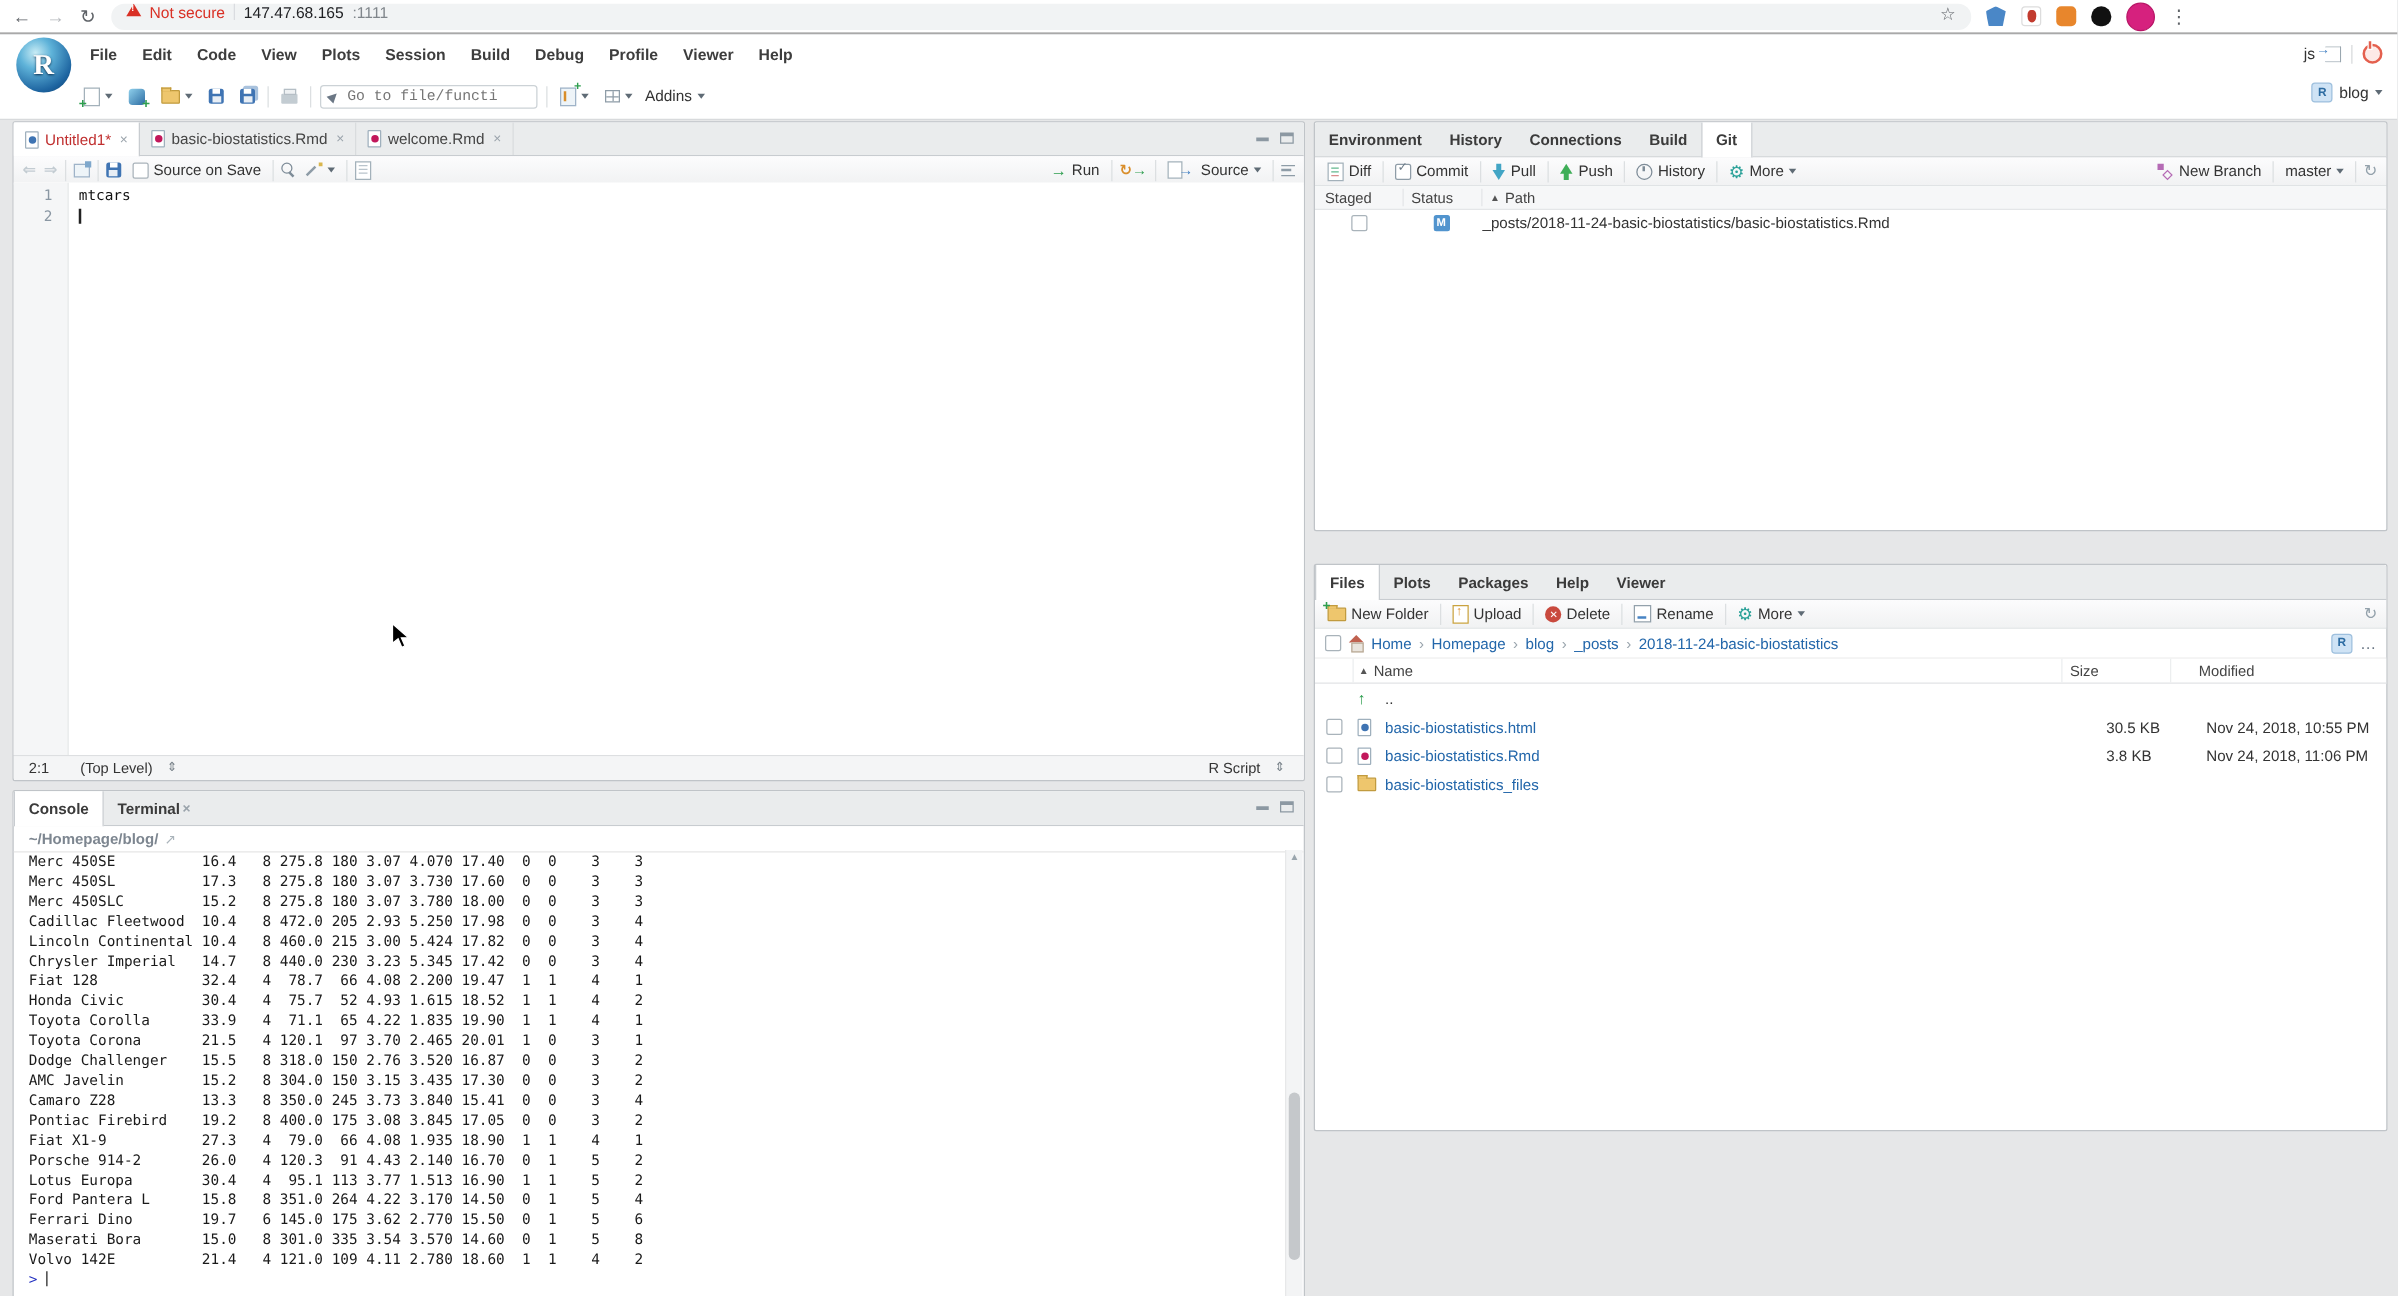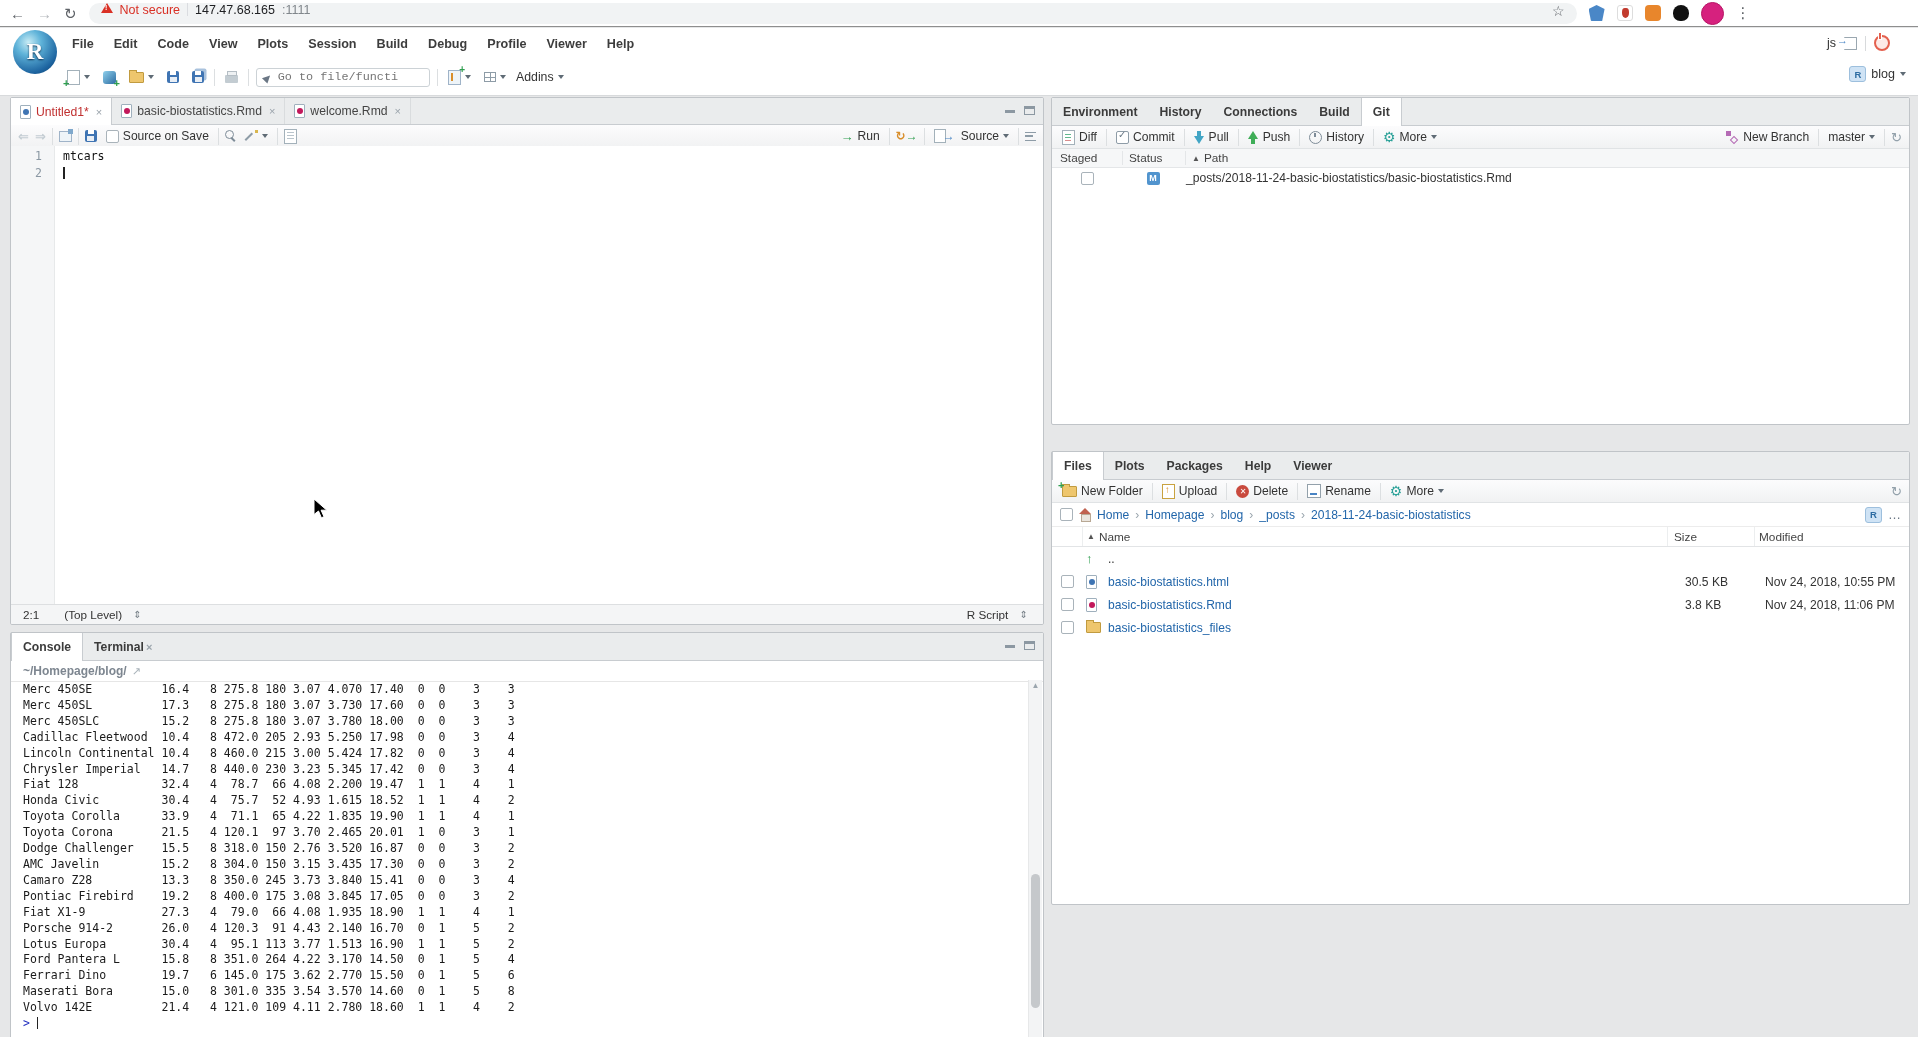--- a/index.html
+++ b/index.html
@@ -32,21 +32,21 @@
 
   
   .ide{position:absolute;top:28px;left:0;width:100%;height:1009px;background:#e6e7e8}
   .ide-header{position:absolute;top:0;left:0;width:100%;height:68px;background:#fff;border-bottom:1px solid #d8dadc;box-sizing:border-box}
   .rlogo{position:absolute;left:13px;top:2px;width:44px;height:44px;border-radius:50%;
     background:radial-gradient(circle at 35% 28%,#c8ecf5 0%,#5fb3d9 30%,#1d64a0 72%,#0e3a63 100%);
     color:#fff;display:flex;align-items:center;justify-content:center;
     font-family:"Liberation Serif","DejaVu Serif",serif;font-size:23px;font-weight:bold;text-shadow:0 1px 2px #0a2a4a}
   .menubar{position:absolute;left:62px;top:5px;display:flex}
   .menu-item{padding:4px 10px;font-size:12.6px;font-weight:bold;color:#3d3d3d;cursor:default}
-  .user-area{position:absolute;right:28px;top:7px;display:flex;align-items:center;gap:8px;font-size:12.5px;color:#333}
+  .user-area{position:absolute;right:12px;top:7px;display:flex;align-items:center;gap:8px;font-size:12.5px;color:#333}
   .ic-exit{width:12px;height:11px;border:1.5px solid #9aa7b0;border-left:none;border-radius:1px;position:relative}
   .ic-exit::before{content:"\2192";position:absolute;left:-7px;top:-4px;color:#4884c4;font-size:11px;font-weight:bold}
   .hdr-sep{width:1px;height:15px;background:#d8dadc}
   .ic-power{width:12px;height:12px;border:2px solid #e4604e;border-radius:50%;position:relative;background:#fdeae7}
   .ic-power::before{content:"";position:absolute;left:3.2px;top:-4px;width:2px;height:6px;background:#e4604e;box-shadow:0 0 0 1px #fff}
   .project-area{position:absolute;right:12px;top:38px;display:flex;align-items:center;gap:5px;font-size:12.5px;color:#333}
   .ic-rproj{width:15px;height:14px;border-radius:3px;background:#cfe3f5;border:1px solid #9dbfdd;color:#2d6ca2;
     font-weight:bold;font-size:9.5px;display:flex;align-items:center;justify-content:center}
   .main-toolbar{position:absolute;left:64px;top:36px;height:26px;display:flex;align-items:center;gap:7px}
   .caret{width:0;height:0;border-left:3.5px solid transparent;border-right:3.5px solid transparent;border-top:4px solid #5f6b75;display:inline-block}
@@ -172,21 +172,21 @@
   .bc-link{color:#2266aa;cursor:pointer}
   .bc-sep{color:#9aa5ad;font-size:12px}
   .ic-home{position:relative;width:13px;height:12px;margin-right:-1px}
   .ic-home::before{content:"";position:absolute;left:0;top:-1px;border-left:6.5px solid transparent;border-right:6.5px solid transparent;border-bottom:6px solid #c0614f}
   .ic-home::after{content:"";position:absolute;left:2px;top:5px;width:8px;height:6px;background:#eae5de;border:1px solid #b8a894}
   .more-dots{color:#6b7785;font-size:13px}
   .files-header{display:flex;height:19px;align-items:center;font-size:11.8px;color:#444;border-bottom:1px solid #e2e4e6;background:#fff}
   .files-header .h-chk{width:30px}
   .files-header .h-name{flex:1;display:flex;align-items:center;gap:4px;border-left:1px solid #eceeef;padding-left:4px;height:100%}
   .files-header .h-size{width:80px;border-left:1px solid #eceeef;padding-left:6px;height:100%;display:flex;align-items:center}
-  .files-header .h-mod{width:150px;border-left:1px solid #eceeef;padding-left:4px;height:100%;display:flex;align-items:center}
+  .files-header .h-mod{width:150px;border-left:1px solid #eceeef;padding-left:22px;height:100%;display:flex;align-items:center}
   .f-row{display:flex;height:23px;align-items:center;font-size:12.1px;color:#333}
   .f-row .fcol-chk{width:30px;display:flex;justify-content:center}
   .f-row .fcol-ic{width:26px;display:flex;justify-content:flex-start;padding-left:4px;box-sizing:border-box}
   .f-row .fcol-name{flex:1}
   .f-row .fcol-size{width:80px;padding-left:6px;box-sizing:border-box}
   .f-row .fcol-mod{width:150px;padding-left:6px;box-sizing:border-box}
   .f-link{color:#2266aa;cursor:pointer}
   .up-arrow{color:#2e9e4f;font-weight:bold;font-size:13px}
   .mini-page{width:11px;height:14px;background:#fff;border:1px solid #9fb0bd;border-radius:1px;position:relative;display:inline-block;box-sizing:border-box}
   .mini-page.dot-blue::after{content:"";position:absolute;left:1.5px;top:3px;width:6px;height:6px;border-radius:50%;background:#3f74b3}

